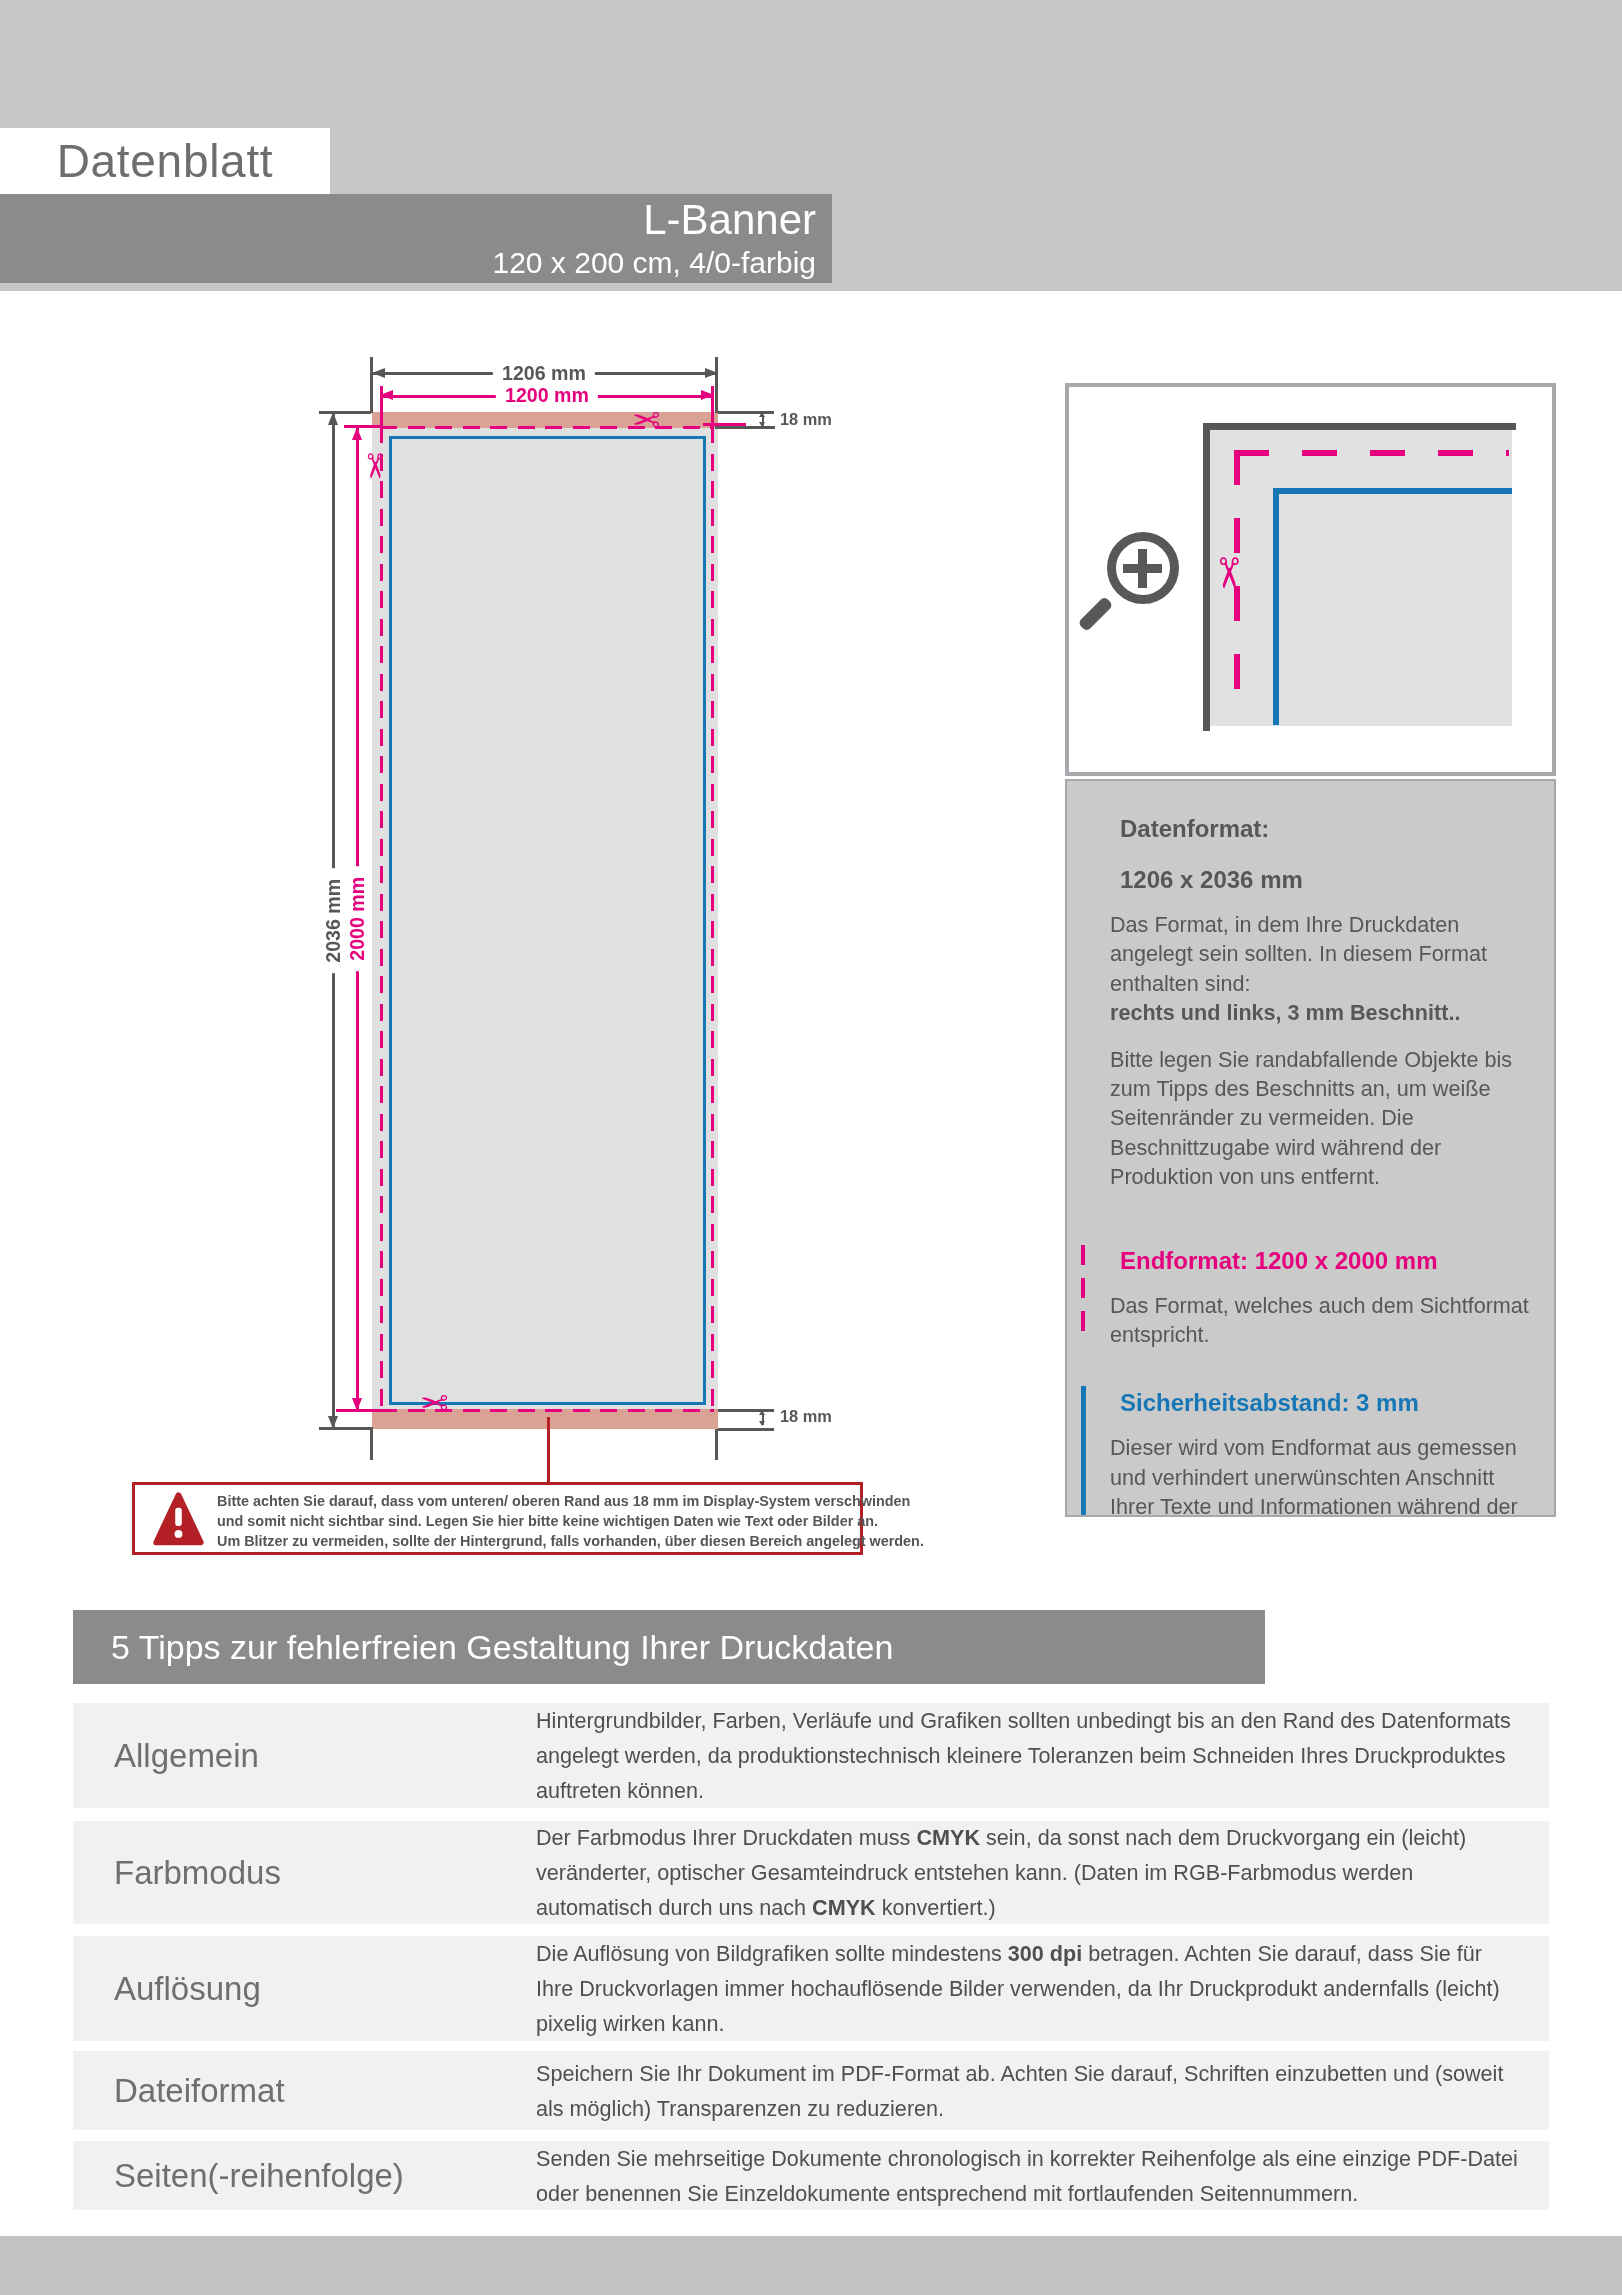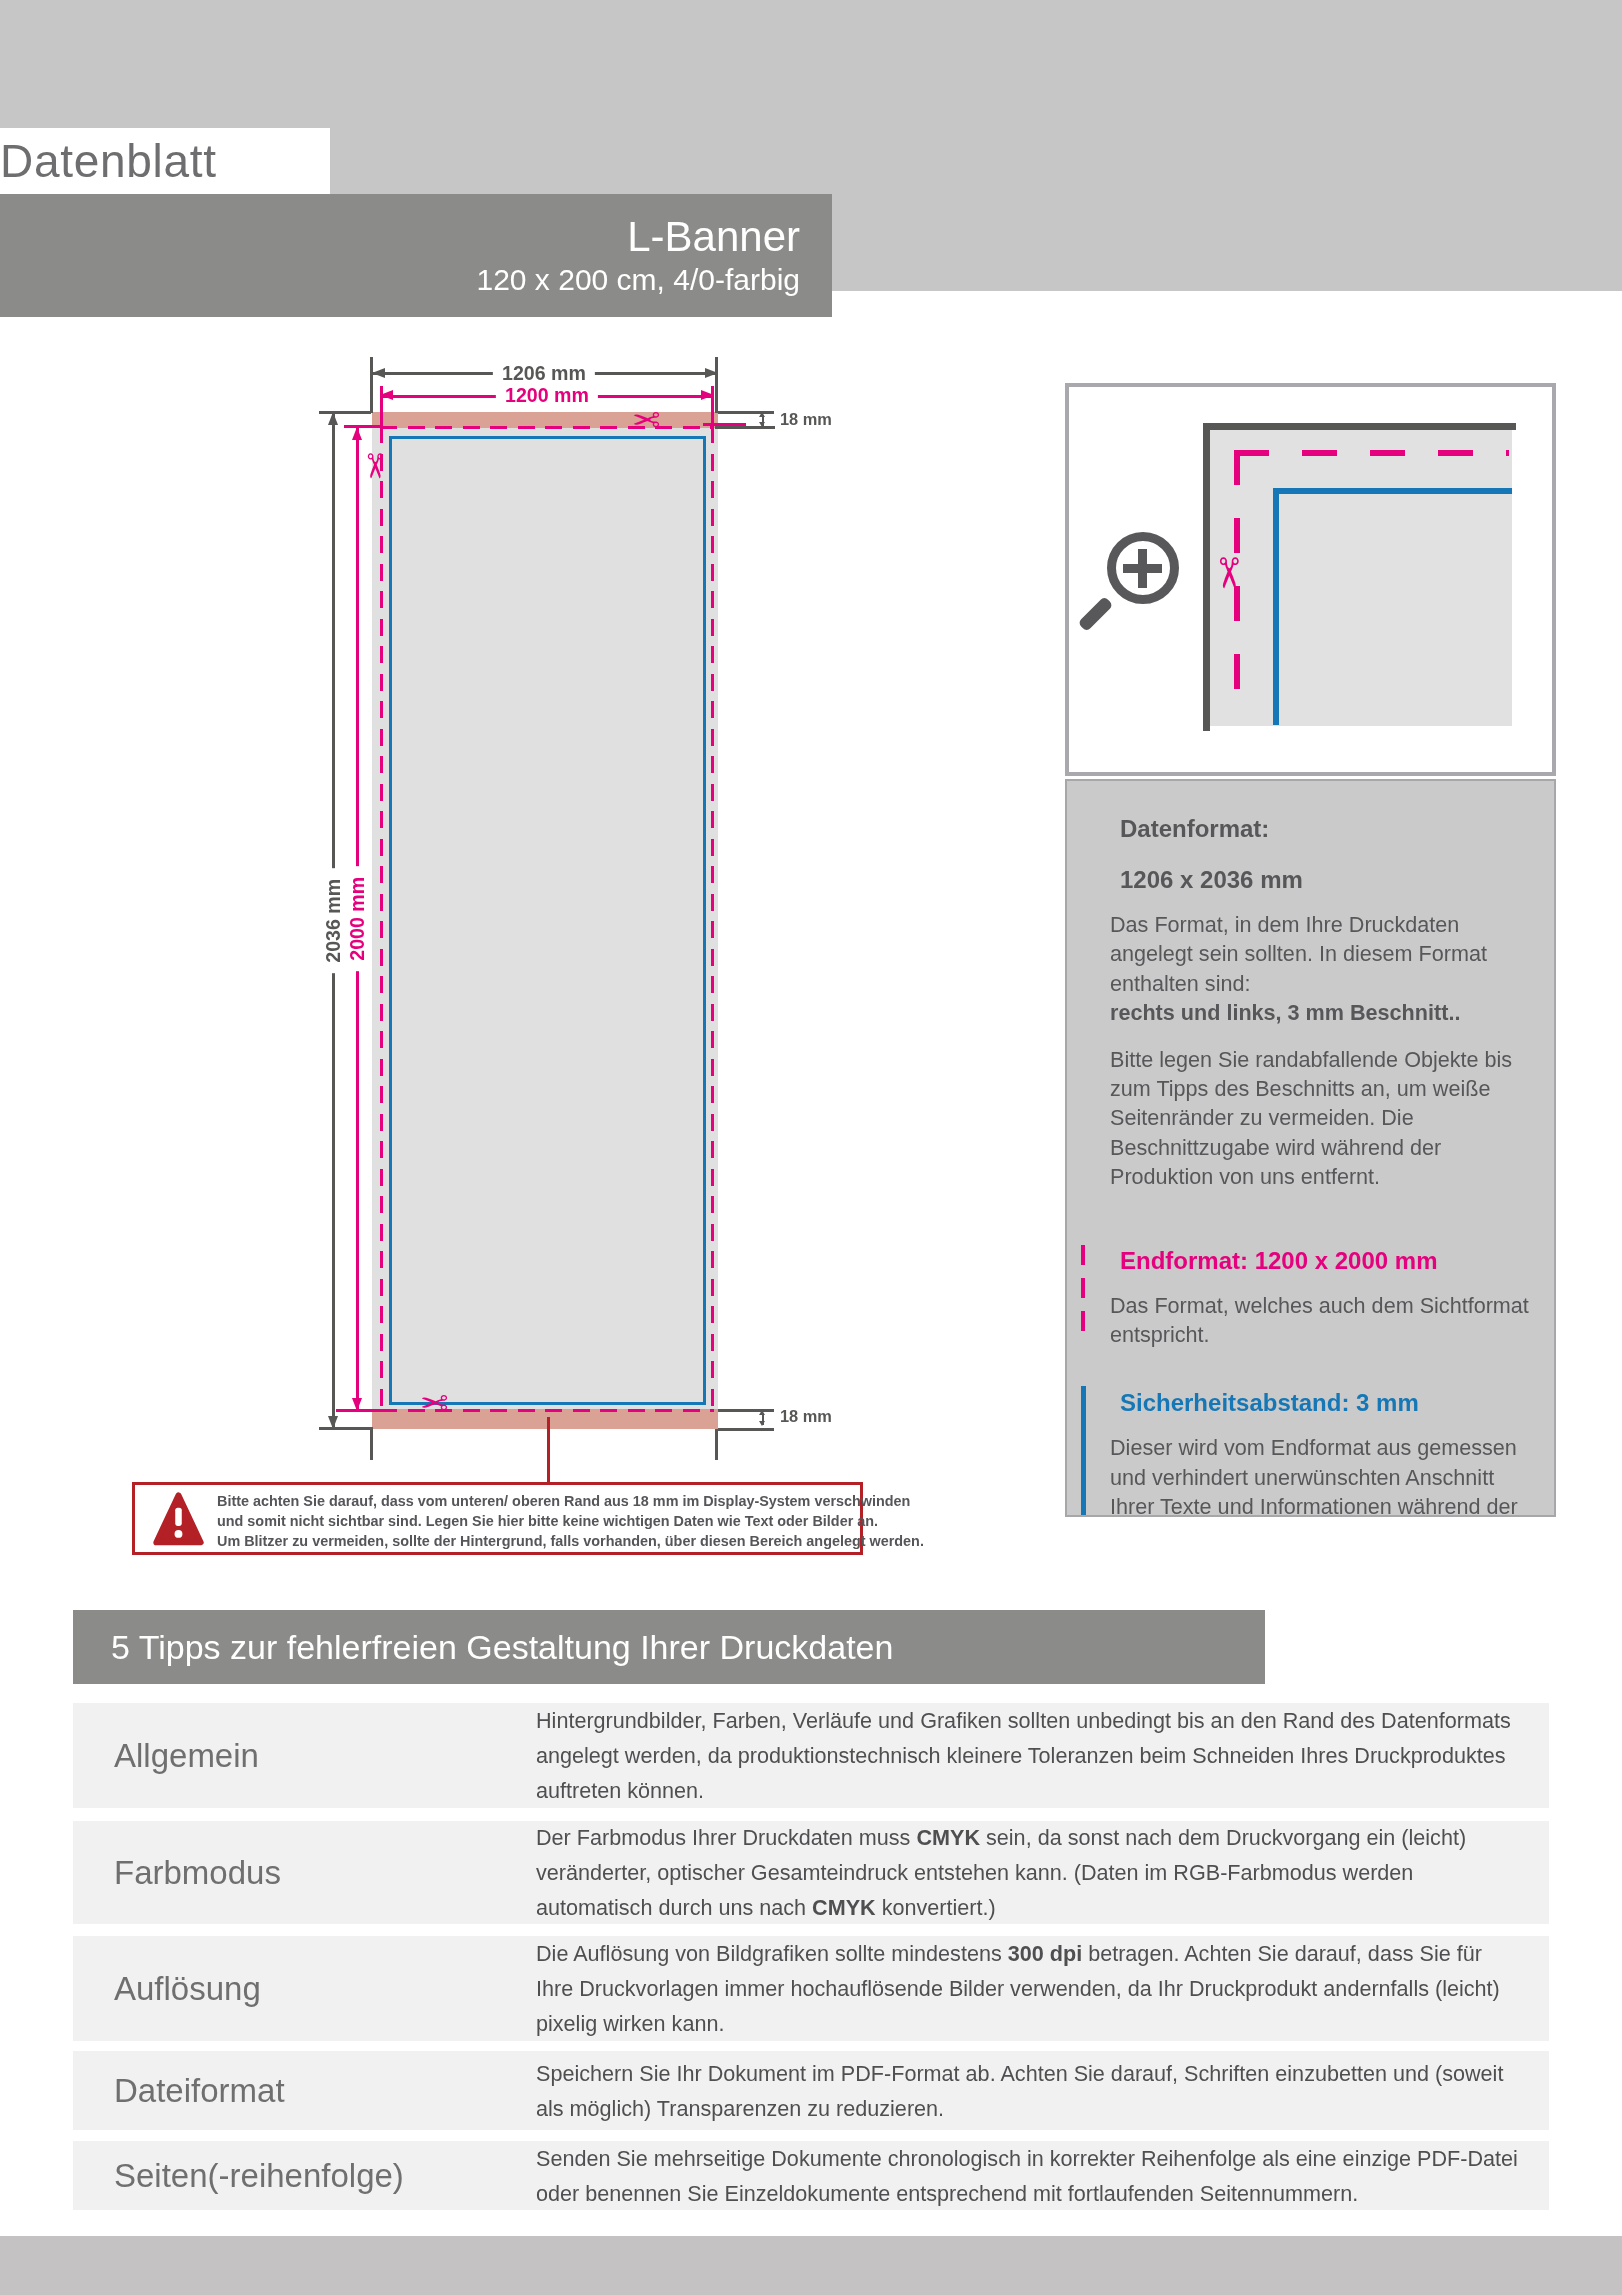--- a/index.html
+++ b/index.html
@@ -3,25 +3,25 @@
 <meta charset="utf-8">
 <style>
   html,body{margin:0;padding:0;background:#ffffff;}
   .page{position:relative;width:1623px;height:2295px;background:#fff;overflow:hidden;
         font-family:"Liberation Sans", sans-serif;color:#57575a;}
   .abs{position:absolute;}
 
   
   .header-bg{left:0;top:0;width:1623px;height:291px;background:#c7c6c6;}
   .sheet-box{left:0;top:128px;width:330px;height:66px;background:#ffffff;
-             display:flex;align-items:center;justify-content:flex-start;}
+             display:flex;align-items:center;justify-content:center;}
   .sheet-box span{font-size:46px;color:#6e6e70;letter-spacing:0.7px;}
-  .title-band{left:0;top:194px;width:832px;height:123px;background:#8b8b89;
+  .title-band{left:0;top:194px;width:832px;height:89px;background:#8b8b89;
               display:flex;flex-direction:column;justify-content:center;align-items:flex-end;
-              padding-right:32px;box-sizing:border-box;color:#fff;text-align:right;}
+              padding-right:16px;box-sizing:border-box;color:#fff;text-align:right;}
   .title-band .t1{font-size:42px;line-height:48px;}
   .title-band .t2{font-size:30px;line-height:38px;}
 
   
   .hl{background:#575756;height:2.6px;}
   .vl{background:#575756;width:2.6px;}
   .phl{background:#e5007d;height:3.3px;}
   .pvl{background:#e5007d;width:3.3px;}
   .dash-h{height:3.3px;background:repeating-linear-gradient(90deg,#e5007d 0 17px,transparent 17px 27.5px);}
   .dash-v{width:3.3px;background:repeating-linear-gradient(180deg,#e5007d 0 17px,transparent 17px 27.5px);}

